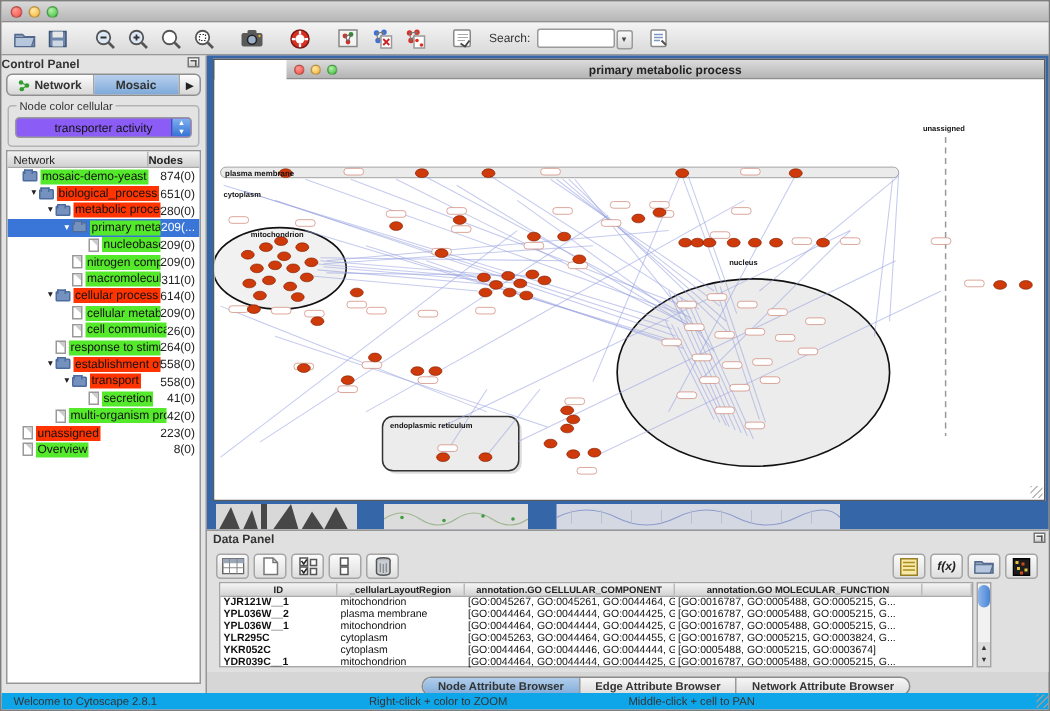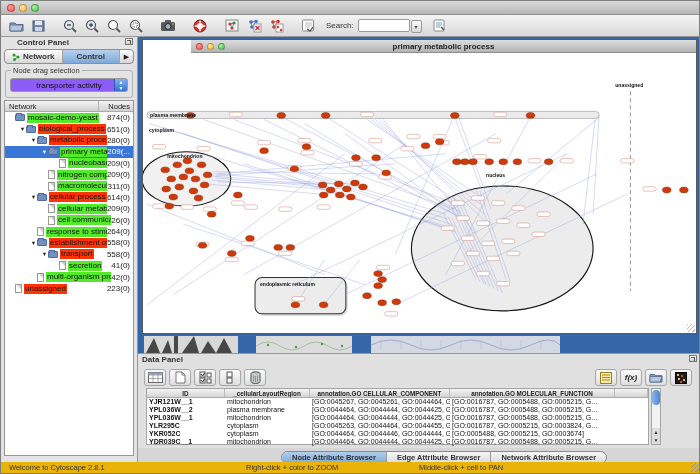--- a/index.html
+++ b/index.html
@@ -23,21 +23,21 @@
   .tbtn { width:20px; height:18px; display:flex; align-items:center; justify-content:center; margin-right:2px; }
   .tsep { width:10px; height:18px; }
   .search-label { font-size:8px; color:#333; margin:0 4px 0 6px; }
   .search-combo { width:52px; height:13px; background:#fff; border:1px solid #9a9a9a; border-radius:2px; position:relative; }
   .search-combo .dd { position:absolute; right:-13px; top:0px; width:11px; height:13px; border:1px solid #9a9a9a; border-radius:2px;
      background:linear-gradient(#fafafa,#d8d8d8); font-size:6px; text-align:center; line-height:12px; color:#444; }
 
   
   .control-panel { position:absolute; left:0; top:36px; width:137px; height:427px;
     background:#e3e3e3; border-right:1px solid #969696; }
-  .cp-header { height:11px; font-size:8px; font-weight:bold; color:#333; padding:1px 16px; position:relative; }
+  .cp-header { height:11px; font-size:8px; font-weight:bold; color:#333; padding:1px 0; position:relative; }
   .float-icon { position:absolute; right:4px; top:1px; width:8px; height:7px; border:1px solid #777;
      background:linear-gradient(#fff,#ccc); }
   .float-icon:before { content:""; position:absolute; right:1px; top:1px; width:3px; height:3px; border-top:1px solid #555; border-right:1px solid #555; }
   .cp-tabs { display:flex; margin:1px 3px 0 3px; height:15px; border:1px solid #8f8f8f; border-radius:4px; overflow:hidden;
      background:linear-gradient(#fdfdfd,#d7d7d7); }
   .cp-tab { flex:1; display:flex; align-items:center; justify-content:center; gap:3px; font-size:8px; font-weight:bold; color:#333; border-right:1px solid #a5a5a5; }
   .cp-tab.selected { background:linear-gradient(#b7d0ec,#7ea9da); }
   .cp-tab-arrow { width:13px; display:flex; align-items:center; justify-content:center; font-size:7px; color:#222; }
   .groupbox { margin:6px 4px 0 4px; border:1px solid #b3b3b3; border-radius:3px; padding:7px 4px 5px 4px; position:relative; }
   .groupbox-label { position:absolute; left:5px; top:-5px; background:#e3e3e3; padding:0 2px; font-size:7.5px; color:#333; }
@@ -48,21 +48,21 @@
      color:#fff; font-size:5px; line-height:6px; text-align:center; }
   .check-row { display:flex; align-items:center; gap:5px; margin:6px 0 0 9px; }
   .checkbox { width:11px; height:11px; border-radius:2px; border:1px solid #2a5cb0;
      background:linear-gradient(#79abee,#2f6fd3); color:#fff; font-size:9px; line-height:10px; text-align:center; font-weight:bold; }
   .check-label { font-size:8.5px; color:#111; }
 
   .tree-box { position:absolute; left:3px; right:3px; top:63px; bottom:8px; background:#fff; border:1px solid #979797; overflow:hidden; }
   .tree-header { display:flex; height:11px; background:linear-gradient(#f2f2f2,#d2d2d2); border-bottom:1px solid #aaa;
      font-size:7.5px; color:#222; }
   .tree-header .h1 { flex:1; padding:1px 0 0 4px; border-right:1px solid #b5b5b5; }
-  .tree-header .h2 { width:34px; padding:1px 3px 4px 0; text-align:right; }
+  .tree-header .h2 { width:34px; padding:1px 3px 4px 0; text-align:left;font-weight:bold; }
   .tree-row { display:flex; align-items:center; height:11.4px; font-size:8px; color:#111; position:relative; white-space:nowrap; }
   .tree-row.selected { background:#3a76d8; }
   .tree-exp { width:7px; font-size:5.5px; color:#222; text-align:center; flex:none; }
   .tree-row.selected .tree-exp { color:#fff; }
   .ico-folder { flex:none; width:10px; height:7px; background:#7591bd; border:1px solid #4c6ca0; border-radius:1px; position:relative; margin-right:2px; }
   .ico-folder:before { content:""; position:absolute; left:0; top:-2px; width:4px; height:2px; background:#7591bd; border:1px solid #4c6ca0; border-bottom:none; }
   .ico-leaf { flex:none; width:7px; height:9px; background:#fff; border:1px solid #999; margin-right:2px; position:relative; }
   .ico-leaf:before { content:""; position:absolute; right:0; top:0; border:2px solid #ccc; border-left-color:transparent; border-bottom-color:transparent; }
   .tree-label { padding:0 1px; font-size:8px; line-height:10px; overflow:hidden; }
   .tree-label.green { background:#55e92b; }
@@ -110,21 +110,21 @@
   .dp-arr { position:absolute; left:0; width:8px; height:8px; font-size:5px; line-height:8px; text-align:center; color:#333; background:#ddd; }
 
   
   .btabs { position:absolute; left:143px; top:414px; height:13px; display:flex; border:1px solid #8a8a8a; border-radius:7px; overflow:hidden;
      background:linear-gradient(#f6f6f6,#dcdcdc);text-align:right; }
   .btab { padding:0 10px; font-size:7.5px; font-weight:bold; color:#333; line-height:12px; border-right:1px solid #9a9a9a; }
   .btab:last-child { border-right:none; }
   .btab.selected { background:linear-gradient(#b0cdeb,#82acd9); }
 
   
-  .statusbar { position:absolute; left:0; bottom:0; width:700px; height:11px; background:#eab308; font-size:7.5px; color:#333; }
+  .statusbar { position:absolute; left:0; bottom:0; width:700px; height:11px; background:#0ea5e9; font-size:7.5px; color:#333; }
   .statusbar span { position:absolute; top:1px; }
   .app-grip { position:absolute; right:1px; bottom:1px; width:9px; height:9px;
      background:repeating-linear-gradient(135deg,#9a9a9a 0 1px,transparent 1px 3px); }
 
   svg text { font-family:"Liberation Sans", sans-serif; }
 </style>
 </head>
 <body>
 
 <div id="app">
@@ -261,26 +261,26 @@
       <div class="cp-tab">
         <svg width="8" height="8">
             <circle cx="2" cy="2" r="1.5" fill="#2f9e2f"></circle>
             <circle cx="6" cy="4" r="1.5" fill="#2f9e2f"></circle>
             <circle cx="2.5" cy="6.5" r="1.5" fill="#2f9e2f"></circle>
             <path d="M2 2 L6 4 L2.5 6.5" stroke="#2f9e2f" fill="none" stroke-width="0.7"></path>
           </svg>
         <span>Network</span>
       </div>
       <div class="cp-tab selected">
-        <span>Control</span>
+        <span>Mosaic</span>
       </div>
       <div class="cp-tab-arrow">▶</div>
     </div>
     <div class="groupbox">
-      <div class="groupbox-label">Node drag selection</div>
+      <div class="groupbox-label">Node color cellular</div>
       <div class="mac-combo">
         <span>transporter activity</span>
         <div class="stepper">▲<br>▼</div>
       </div>
     </div>
     <div class="check-row">
       <div class="checkbox">✓</div>
       <span class="check-label">Select nodes</span>
     </div>
     <div class="tree-box">
@@ -393,20 +393,27 @@
             <span class="ico-leaf"></span>
             <span class="tree-label green">multi-organism pro</span>
             <span class="tree-count">42(0)</span>
           </div>
           <div class="tree-row">
             <span style="display: inline-block; width: 3px; flex: 0 0 auto;"></span>
             <span class="tree-exp"></span>
             <span class="ico-leaf"></span>
             <span class="tree-label red">unassigned</span>
             <span class="tree-count">223(0)</span>
+          </div>
+          <div class="tree-row">
+            <span style="display: inline-block; width: 3px; flex: 0 0 auto;"></span>
+            <span class="tree-exp"></span>
+            <span class="ico-leaf"></span>
+            <span class="tree-label green">Overview</span>
+            <span class="tree-count">8(0)</span>
           </div>
         </div>
     </div>
   </div>
 
   <div class="right-area">
     <div class="mdi">
 
       <div class="net-window">
         <div class="nw-titlebar">

